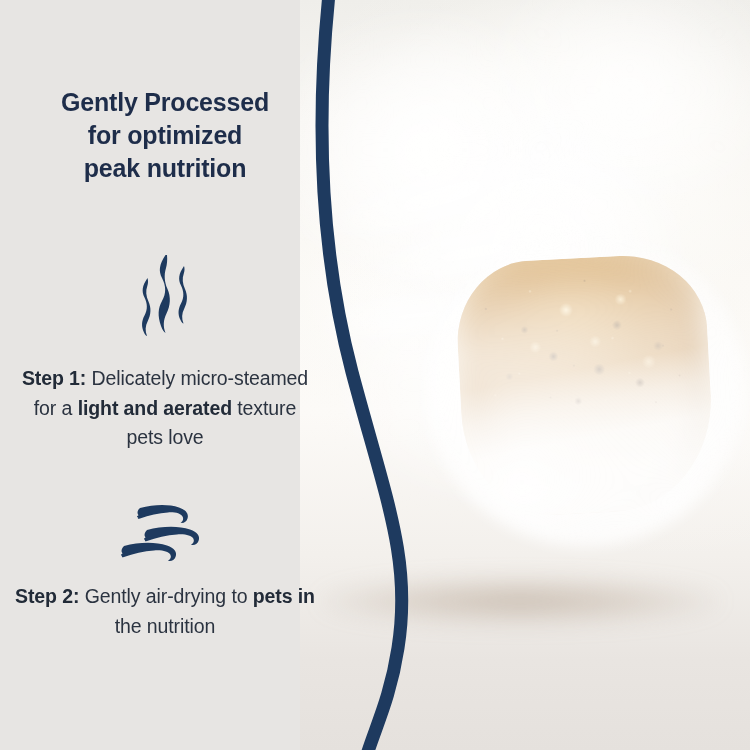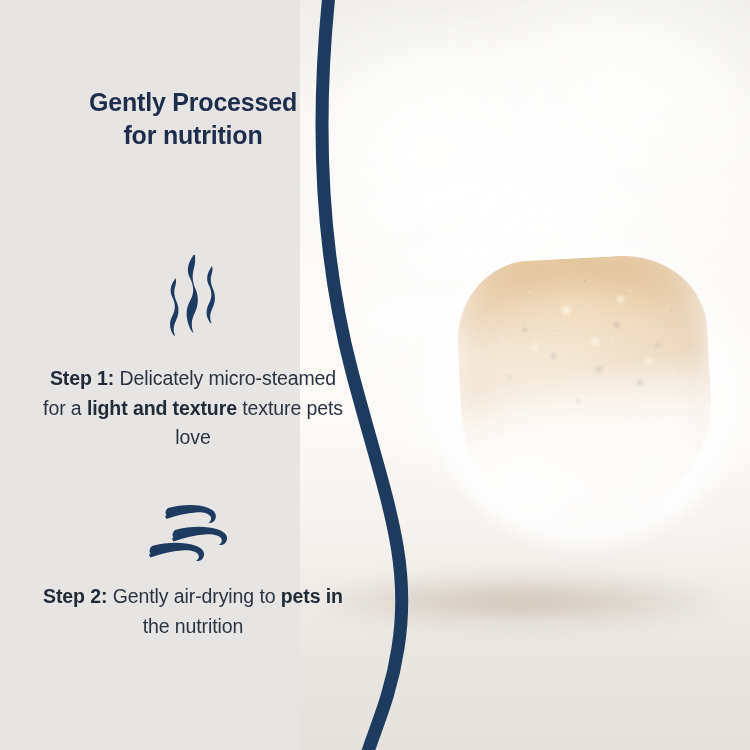--- a/index.html
+++ b/index.html
@@ -175,21 +175,20 @@
     width: 750px; height: 750px;
     pointer-events: none;
   }
 
   
   .left-col {
     position: absolute;
     left: 0; top: 0;
     width: 330px;
     height: 750px;
-    margin-left: 28px;
   }
   .headline {
     position: absolute;
     left: 22px;
     top: 86px;
     width: 286px;
     text-align: center;
     font-size: 25px;
     line-height: 1.32;
     font-weight: 700;
@@ -247,35 +246,36 @@
   </div>
 
   <svg class="divider" viewBox="0 0 750 750">
     <path d="M 329 -6 C 316 120, 320 250, 352 372 C 386 500, 412 560, 398 648 C 390 700, 374 730, 366 758" fill="none" stroke="#1e3a5f" stroke-width="13" stroke-linecap="butt"></path>
   </svg>
 
   <div class="left-col">
 
     <div class="headline">
       <span class="hl-line">Gently Processed</span>
-      <span class="hl-line">for nutrition</span>
+      <span class="hl-line">for optimized</span>
+      <span class="hl-line">peak nutrition</span>
     </div>
 
     <div class="icon-block icon-steam">
       <svg width="72" height="84" viewBox="0 0 72 84">
         <g fill="#1e3a5f">
           <path d="M36.5 3 C30 13, 29.5 19, 33 26 C37 34, 37.5 41, 33 49 C29 56, 28.5 64, 32 74 C33.5 78, 35 80, 36.5 81 C34 74.5, 34.2 68, 37.5 61.5 C41.5 53.5, 42 45, 38.5 37 C35.5 30, 34.8 23, 37 16 C38 12.5, 38.5 8, 38 3 Z"></path>
           <path d="M18.5 26 C13 34, 12.5 39.5, 15.5 45.5 C18.5 51.5, 18.8 57.5, 15.5 63.5 C12.5 69, 12.2 74.5, 15 80.5 C16 82.8, 17 83.8, 18 84 C16 79, 16.2 74, 18.8 69 C22 62.5, 22.4 56, 19.5 49.5 C17 44, 16.5 39, 18.3 34 C19.2 31.3, 19.3 28.5, 18.5 26 Z"></path>
           <path d="M55 14 C49.5 22, 49 27.5, 52 33.5 C55 39.5, 55.3 45.5, 52 51.5 C49 57, 48.7 62.5, 51.5 68 C52.5 70.3, 53.5 71.3, 54.5 71.5 C52.5 66.5, 52.7 61.5, 55.3 56.5 C58.5 50, 58.9 43.5, 56 37 C53.5 31.5, 53 26.5, 54.8 21.5 C55.7 18.8, 55.8 16.5, 55 14 Z"></path>
         </g>
       </svg>
     </div>
 
     <div class="step-text step-1">
-      <b>Step 1:</b><span> Delicately micro-steamed for a </span><b>light and texture</b><span> texture pets love</span>
+      <b>Step 1:</b><span> Delicately micro-steamed for a </span><b>light and aerated</b><span> texture pets love</span>
     </div>
 
     <div class="icon-block icon-air">
       <svg width="98" height="66" viewBox="0 0 98 66">
         <g fill="#1e3a5f">
           <path d="M24 8 C38 4.5, 52 4, 63 7.5 C70 9.8, 73 14, 71.5 18.5 C70.5 21.8, 67.5 23.5, 64.5 22.8 C67 21.2, 67.8 18.8, 66.5 16.5 C64.8 13.5, 59.5 12, 52 12.4 C43 12.9, 33 15.2, 24 18.5 C22 19.2, 21.5 18.8, 22.2 17.6 C20.5 17.2, 20.6 16.2, 22.5 15.2 C20.8 13.2, 21.3 10.3, 24 8 Z"></path>
           <path d="M31 30 C46 26, 62 25.5, 74 29.5 C81.5 32, 84.5 36.5, 82.5 41 C81.3 44.3, 78 45.8, 75 44.8 C77.6 43.4, 78.6 41, 77.3 38.6 C75.4 35.4, 69.5 33.8, 61 34.4 C51 35, 40 37.6, 31 41 C29 41.8, 28.4 41.2, 29.2 40 C27.5 39.6, 27.6 38.5, 29.5 37.5 C27.8 35.5, 28.3 32.5, 31 30 Z"></path>
           <path d="M8 46 C23 42, 39 41.5, 51 45.5 C58.5 48, 61.5 52.5, 59.5 57 C58.3 60.3, 55 61.8, 52 60.8 C54.6 59.4, 55.6 57, 54.3 54.6 C52.4 51.4, 46.5 49.8, 38 50.4 C28 51, 17 53.6, 8 57 C6 57.8, 5.4 57.2, 6.2 56 C4.5 55.6, 4.6 54.5, 6.5 53.5 C4.8 51.5, 5.3 48.5, 8 46 Z"></path>
         </g>
       </svg>

